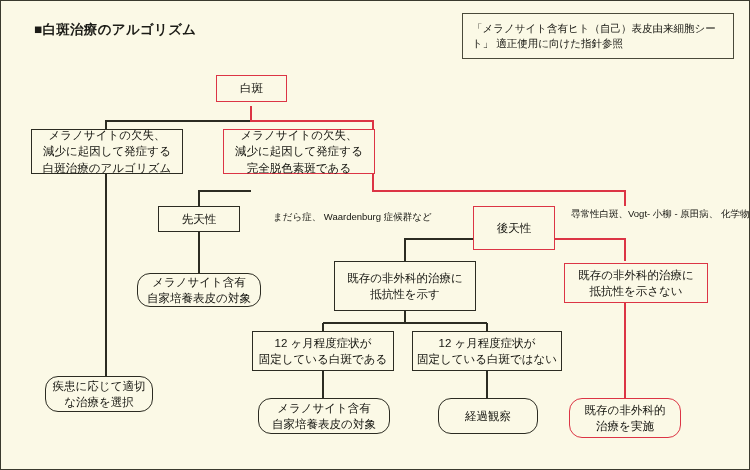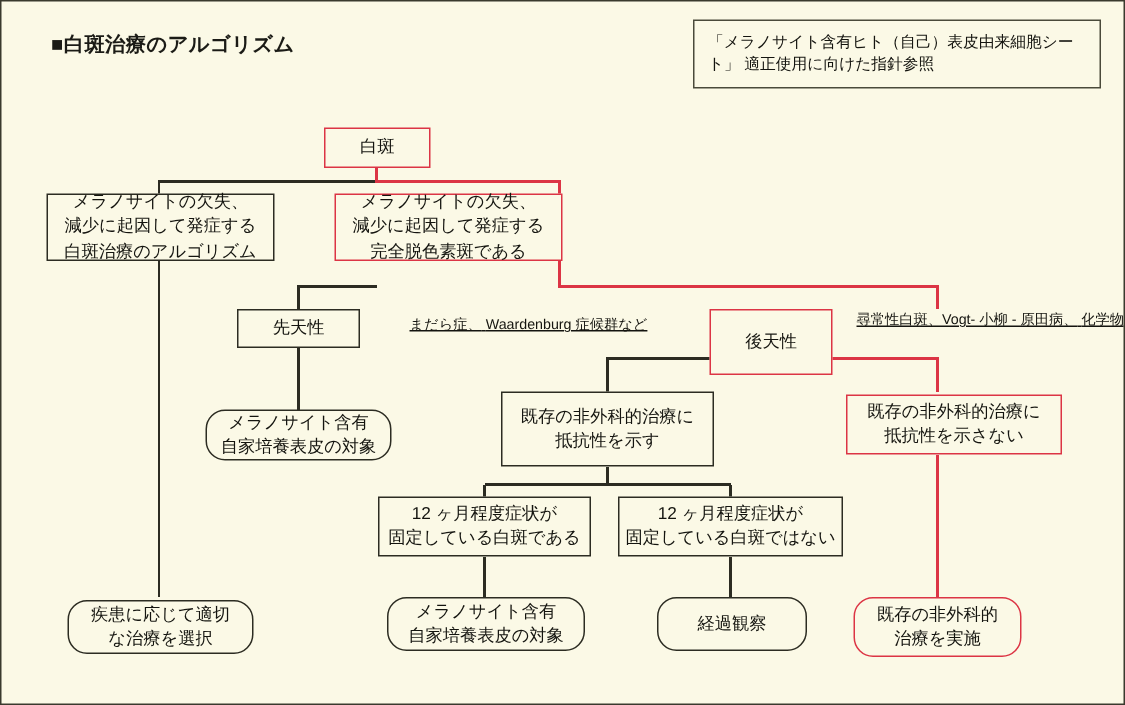--- a/index.html
+++ b/index.html
@@ -65,21 +65,20 @@
   .node.red   { border: 1.4px solid #dc3545; }
   .node.round { border-radius: 13px; }
   .node .ln { display: block; white-space: nowrap; }
   .annot {
     position: absolute;
     font-size: 9.5px;
     line-height: 1.45;
     color: #14140f;
     z-index: 3;
     white-space: nowrap;
-    text-decoration: underline;
   }
 </style>
 </head>
 <body>
 
 <div id="page">
 
   <svg id="svg-layer" viewBox="0 0 750 470" xmlns="http://www.w3.org/2000/svg">
     <g stroke="#2c2c22" stroke-width="1.5" fill="none" shape-rendering="crispEdges">
 
@@ -114,21 +113,21 @@
     </g>
   </svg>
 
   <div class="title">■白斑治療のアルゴリズム</div>
 
   <div class="note-box">
     <span class="ln">「メラノサイト含有ヒト（自己）表皮由来細胞シート」</span>
     <span class="ln">適正使用に向けた指針参照</span>
   </div>
 
-  <div class="node red" style="left:215px; top:84px; width:71px; height:27px;">
+  <div class="node red" style="left:215px; top:74px; width:71px; height:27px;">
     <span class="ln">白斑</span>
   </div>
 
   <div class="node black" style="left:30px; top:128px; width:152px; height:45px;">
     <span class="ln">メラノサイトの欠失、</span>
     <span class="ln">減少に起因して発症する</span>
     <span class="ln">白斑治療のアルゴリズム</span>
   </div>
 
   <div class="node red" style="left:222px; top:128px; width:152px; height:45px;">
@@ -171,21 +170,21 @@
   <div class="node black" style="left:251px; top:330px; width:142px; height:40px;">
     <span class="ln">12 ヶ月程度症状が</span>
     <span class="ln">固定している白斑である</span>
   </div>
 
   <div class="node black" style="left:411px; top:330px; width:150px; height:40px;">
     <span class="ln">12 ヶ月程度症状が</span>
     <span class="ln">固定している白斑ではない</span>
   </div>
 
-  <div class="node black round" style="left:44px; top:399px; width:124px; height:36px;">
+  <div class="node black round" style="left:44px; top:375px; width:108px; height:36px;">
     <span class="ln">疾患に応じて適切</span>
     <span class="ln">な治療を選択</span>
   </div>
 
   <div class="node black round" style="left:257px; top:397px; width:132px; height:36px;">
     <span class="ln">メラノサイト含有</span>
     <span class="ln">自家培養表皮の対象</span>
   </div>
 
   <div class="node black round" style="left:437px; top:397px; width:100px; height:36px;">

